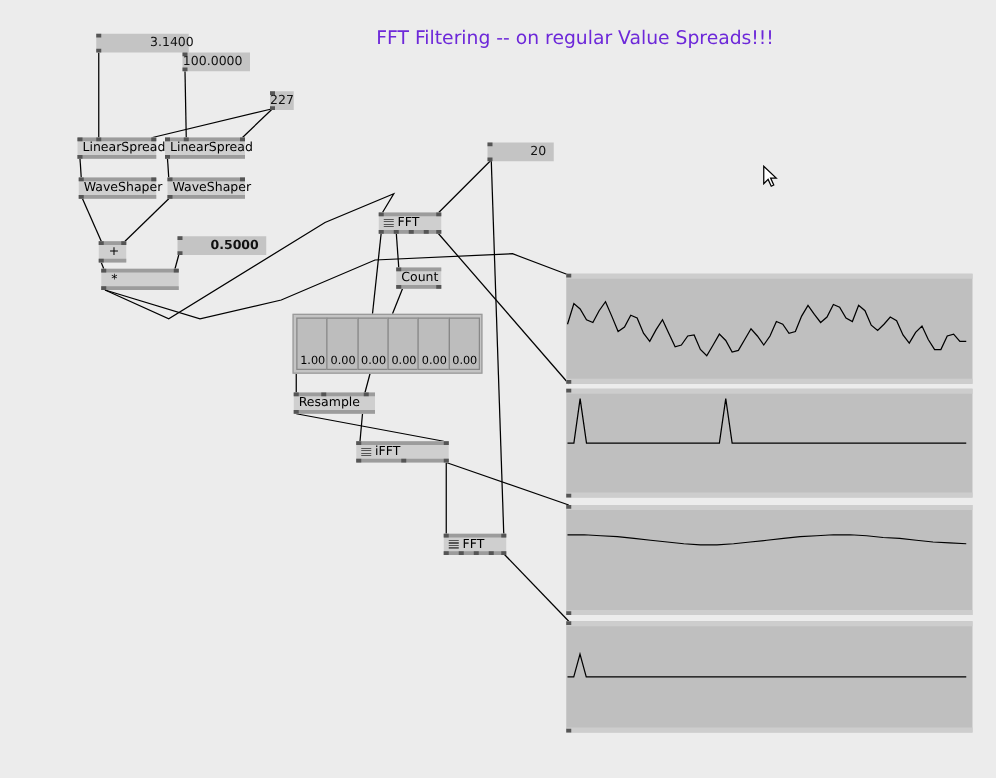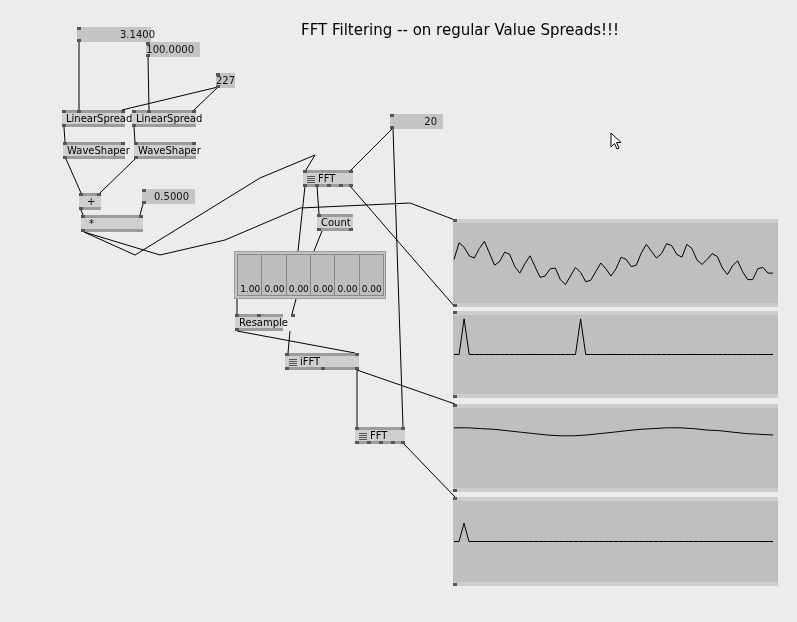--- a/index.html
+++ b/index.html
@@ -1,21 +1,21 @@
 <!DOCTYPE html>
 <html><head>
 <meta charset="utf-8">
 <style>
   html, body { margin:0; padding:0; }
   body {
     width:797px; height:622px; background:#ececec; position:relative; overflow:hidden;
     font-family:"DejaVu Sans", sans-serif; font-size:10px; color:#000;
   }
   #title {
-    position:absolute; left:301px; top:21px; font-size:15px; color:#000000; white-space:nowrap;
+    position:absolute; left:301px; top:21px; font-size:15px; color:#6d28d9; white-space:nowrap;
     font-family:"DejaVu Sans", sans-serif;
   }
   svg#wires { position:absolute; left:0; top:0; width:797px; height:622px; pointer-events:none; }
   .node {
     position:absolute; background:#cfcfcf; box-sizing:border-box;
     border-top:3px solid #9c9c9c; border-bottom:3px solid #9c9c9c;
     height:17px; line-height:11px; padding-left:4px; font-size:10px; white-space:nowrap;
     cursor:pointer;
   }
   .node .pin { position:absolute; width:4px; height:3px; background:#555; }
@@ -91,21 +91,21 @@
 <div class="ioboxnum" style="left:146px;top:42px;width:54px;">
   <span class="pin in"></span>
   <span>100.0000</span>
   <span class="pin out"></span>
 </div>
 <div class="ioboxnum" style="left:216px;top:73px;width:19px;padding-right:1px;">
   <span class="pin in"></span>
   <span>227</span>
   <span class="pin out"></span>
 </div>
-<div class="ioboxnum" style="left:142px;top:189px;width:53px;">
+<div class="ioboxnum" style="left:142px;top:189px;width:71px;font-weight:bold;">
   <span class="pin in"></span>
   <span>0.5000</span>
   <span class="pin out"></span>
 </div>
 <div class="ioboxnum" style="left:390px;top:114px;width:53px;">
   <span class="pin in"></span>
   <span>20</span>
   <span class="pin out"></span>
 </div>
 
@@ -178,21 +178,21 @@
       <span>0.00</span>
     </div>
   <div class="cell">
       <span>0.00</span>
     </div>
   <div class="cell">
       <span>0.00</span>
     </div>
 </div>
 
-<div class="node" style="left:235px;top:314px;width:48px;">
+<div class="node" style="left:235px;top:314px;width:65px;">
   <span class="pin in" style="left:0"></span>
   <span class="pin in" style="left:22px"></span>
   <span class="pin in" style="left:56px"></span>
   <span>Resample</span>
   <span class="pin out" style="left:0"></span>
 </div>
 <div class="node" style="left:285px;top:353px;width:74px;">
   <span class="pin in" style="left:0"></span>
   <span class="pin in" style="left:70px"></span>
   <span class="menuicon"></span><span>iFFT</span>

